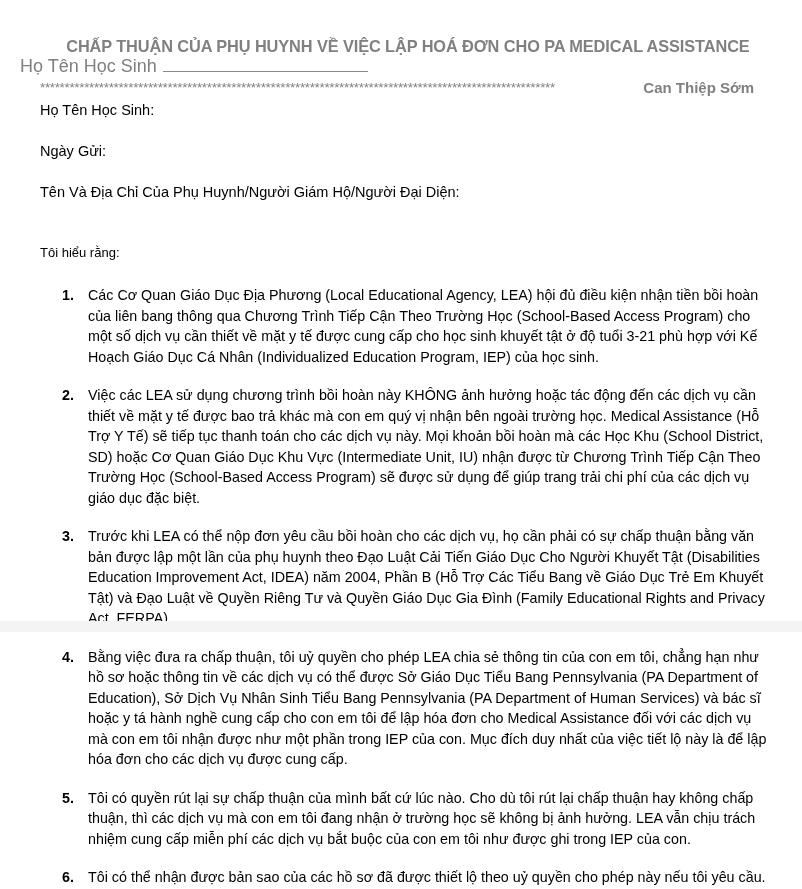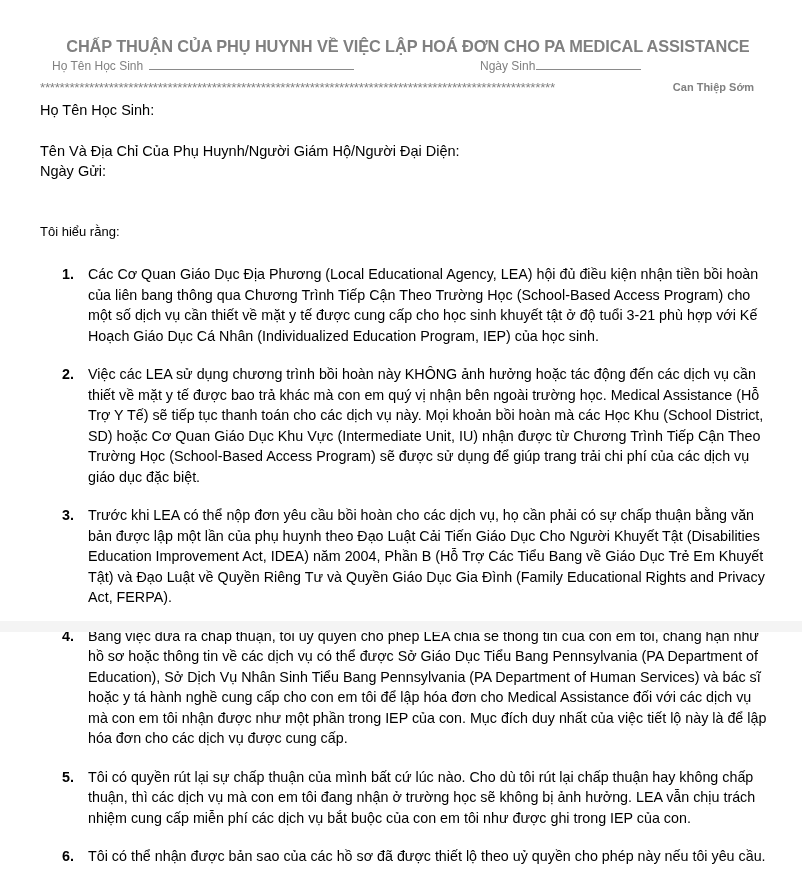--- a/index.html
+++ b/index.html
@@ -42,23 +42,23 @@
     line-height: 20px;
     white-space: nowrap;
     transform: scaleX(0.99);
     transform-origin: center;
     padding-left: 14px;
   }
 
   .header-fields {
     position: relative;
     margin-top: 1px;
-    font-size: 12px;
+    font-size: 18px;
     line-height: 19px;
-    padding-left: 52px;
+    padding-left: 20px;
     height: 20px;
   }
   .hf-label {
     display: inline-block;
     vertical-align: baseline;
   }
   .hf-rule {
     display: inline-block;
     vertical-align: baseline;
   }
@@ -92,21 +92,21 @@
     line-height: 17px;
     letter-spacing: -0.35px;
     white-space: nowrap;
     display: inline-block;
     vertical-align: top;
   }
   .early-intervention {
     position: absolute;
     right: 48px;
     top: 0;
-    font-size: 11px;
+    font-size: 15px;
     font-weight: bold;
     line-height: 17px;
     white-space: nowrap;
   }
 
   
   .body-block {
     position: absolute;
     top: 100px;
     left: 40px;
@@ -167,39 +167,36 @@
 <body>
 
 <div class="page">
 
   <div class="header-block">
 
     <div class="doc-title">CHẤP THUẬN CỦA PHỤ HUYNH VỀ VIỆC LẬP HOÁ ĐƠN CHO PA MEDICAL ASSISTANCE</div>
 
     <div class="header-fields">
       <span class="hf-label">Họ Tên Học Sinh</span><span class="hf-rule rule-long"></span>
-      <span class="hf-right">
-        <span class="hf-label">Ngày Sinh</span><span class="hf-rule rule-short"></span>
-      </span>
     </div>
 
     <div class="star-row">
       <span class="stars">*********************************************************************************************************</span>
       <span class="early-intervention">Can Thiệp Sớm</span>
     </div>
 
   </div>
 
   <div class="body-block">
 
     <p class="field-line">Họ Tên Học Sinh:</p>
 
+    <p class="field-line">Ngày Gửi:</p>
+
     <p class="field-line last">Tên Và Địa Chỉ Của Phụ Huynh/Người Giám Hộ/Người Đại Diện:</p>
-
-    <p class="field-line">Ngày Gửi:</p>
 
     <p class="intro">Tôi hiểu rằng:</p>
 
     <ol class="terms">
 
       <li>
         <span class="li-num">1.</span>
         <span>Các Cơ Quan Giáo Dục Địa Phương (Local Educational Agency, LEA) hội đủ điều kiện nhận tiền bồi hoàn của liên bang thông qua Chương Trình Tiếp Cận Theo Trường Học (School-Based Access Program) cho một số dịch vụ cần thiết về mặt y tế được cung cấp cho học sinh khuyết tật ở độ tuổi 3-21 phù hợp với Kế Hoạch Giáo Dục Cá Nhân (Individualized Education Program, IEP) của học sinh.</span>
       </li>
 

